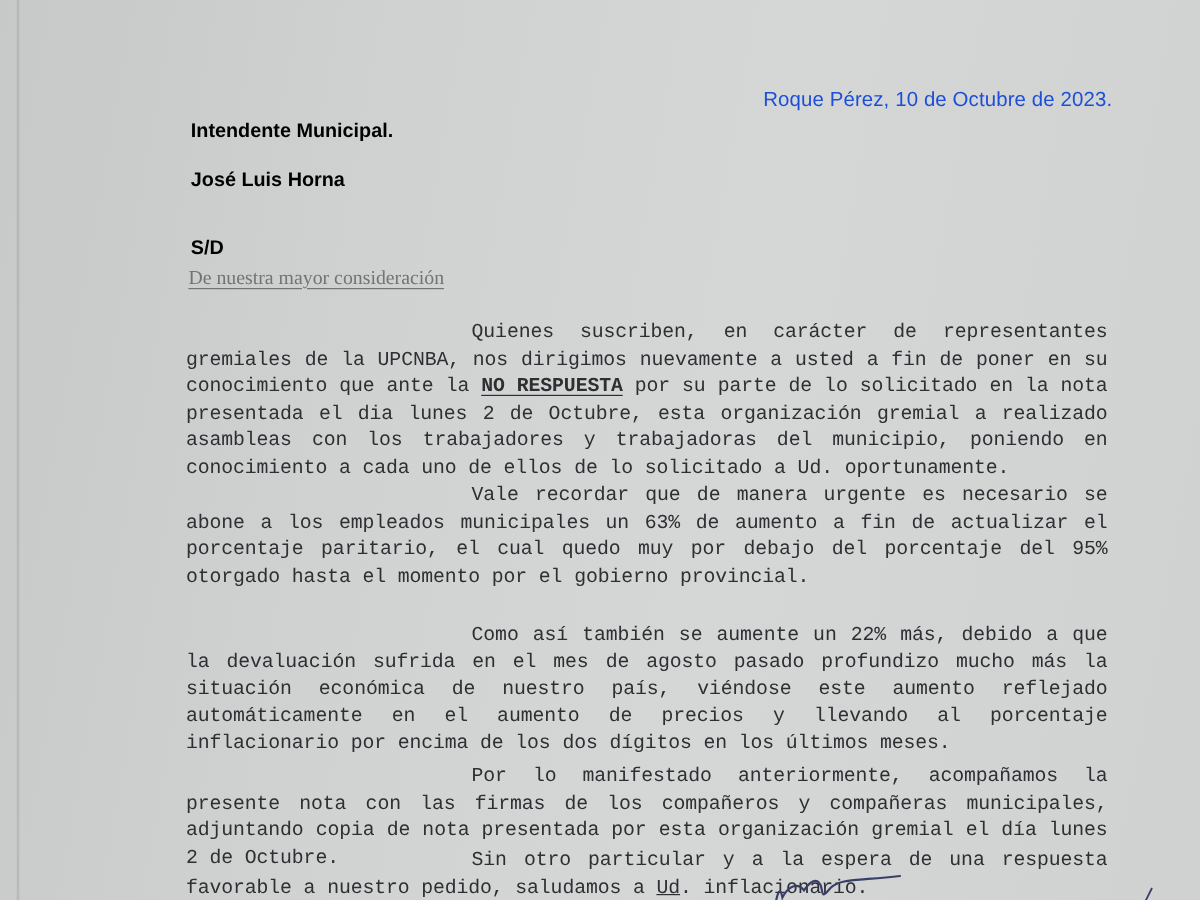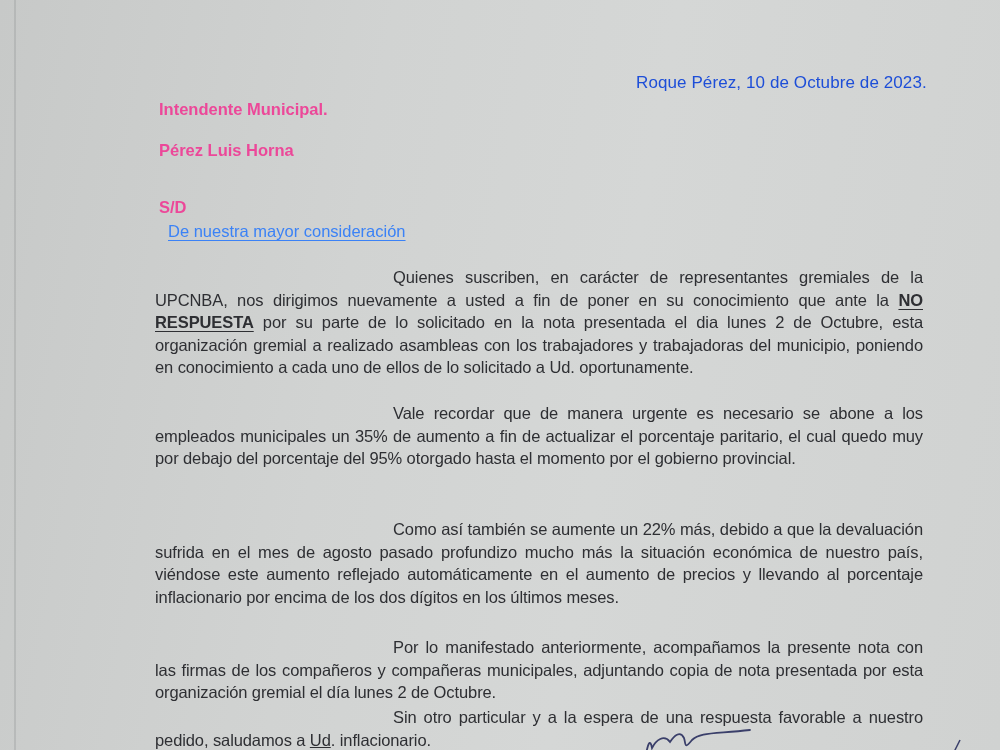--- a/index.html
+++ b/index.html
@@ -29,41 +29,42 @@
     top: 73px;
     font-size: 17px;
     letter-spacing: 0.1px;
     color: #1d4ed8;
   }
   .addr {
     position: absolute;
     left: 159px;
     font-size: 16.5px;
     font-weight: bold;
-    color: #ec4899;
+    color: #000000;
     text-align: right;
   }
   .greeting {
     position: absolute;
-    left: 168px;
+    left: 157px;
     top: 222px;
     font-size: 16.5px;
     text-decoration: underline;
     text-underline-offset: 3px;
-    color: #3b82f6;
+    color: #737373;
+    font-family: Liberation Serif, serif;
   }
   .para {
     position: absolute;
     left: 155px;
     width: 768px;
     font-size: 16.5px;
     line-height: 22.5px;
     text-align: justify;
     color: #2e2f33;
-    font-family: Liberation Sans, sans-serif;
+    font-family: Liberation Mono, monospace;
     letter-spacing: -0.1px;
   }
   .para .indent {
     display: inline-block;
     width: 238px;
   }
   .para b.u {
     text-decoration: underline;
     text-underline-offset: 3px;
   }
@@ -86,31 +87,31 @@
   }
 </style>
 </head>
 <body>
 
 <div class="fold"></div>
 
 <div class="date">Roque Pérez, 10 de Octubre de 2023.</div>
 
 <div class="addr" style="top:100px;">Intendente Municipal.</div>
-<div class="addr" style="top:141px;">Pérez Luis Horna</div>
+<div class="addr" style="top:141px;">José Luis Horna</div>
 <div class="addr" style="top:178px; font-weight:bold;margin-top:20px;">S/D</div>
 
 <div class="greeting">De nuestra mayor consideración</div>
 
 <div class="para" style="top:266px;">
   <span class="indent"></span><span>Quienes suscriben, en carácter de representantes gremiales de la UPCNBA, nos dirigimos nuevamente a usted a fin de poner en su conocimiento que ante la </span><b class="u">NO RESPUESTA</b><span> por su parte de lo solicitado en la nota presentada el dia lunes 2 de Octubre, esta organización gremial a realizado asambleas con los trabajadores y trabajadoras del municipio, poniendo en conocimiento a cada uno de ellos de lo solicitado a Ud. oportunamente.</span>
 </div>
 
 <div class="para" style="top:402px;">
-  <span class="indent"></span><span>Vale recordar que de manera urgente es necesario se abone a los empleados municipales un 35% de aumento a fin de actualizar el porcentaje paritario, el cual quedo muy por debajo del porcentaje del 95% otorgado hasta el momento por el gobierno provincial.</span>
+  <span class="indent"></span><span>Vale recordar que de manera urgente es necesario se abone a los empleados municipales un 63% de aumento a fin de actualizar el porcentaje paritario, el cual quedo muy por debajo del porcentaje del 95% otorgado hasta el momento por el gobierno provincial.</span>
 </div>
 
 <div class="para" style="top:518px;">
   <span class="indent"></span><span>Como así también se aumente un 22% más, debido a que la devaluación sufrida en el mes de agosto pasado profundizo mucho más la situación económica de nuestro país, viéndose este aumento reflejado automáticamente en el aumento de precios y llevando al porcentaje inflacionario por encima de los dos dígitos en los últimos meses.</span>
 </div>
 
 <div class="para" style="top:620px;margin-top:16px;">
   <span class="indent"></span><span>Por lo manifestado anteriormente, acompañamos la presente nota con las firmas de los compañeros y compañeras municipales, adjuntando copia de nota presentada por esta organización gremial el día lunes 2 de Octubre.</span>
 </div>
 

